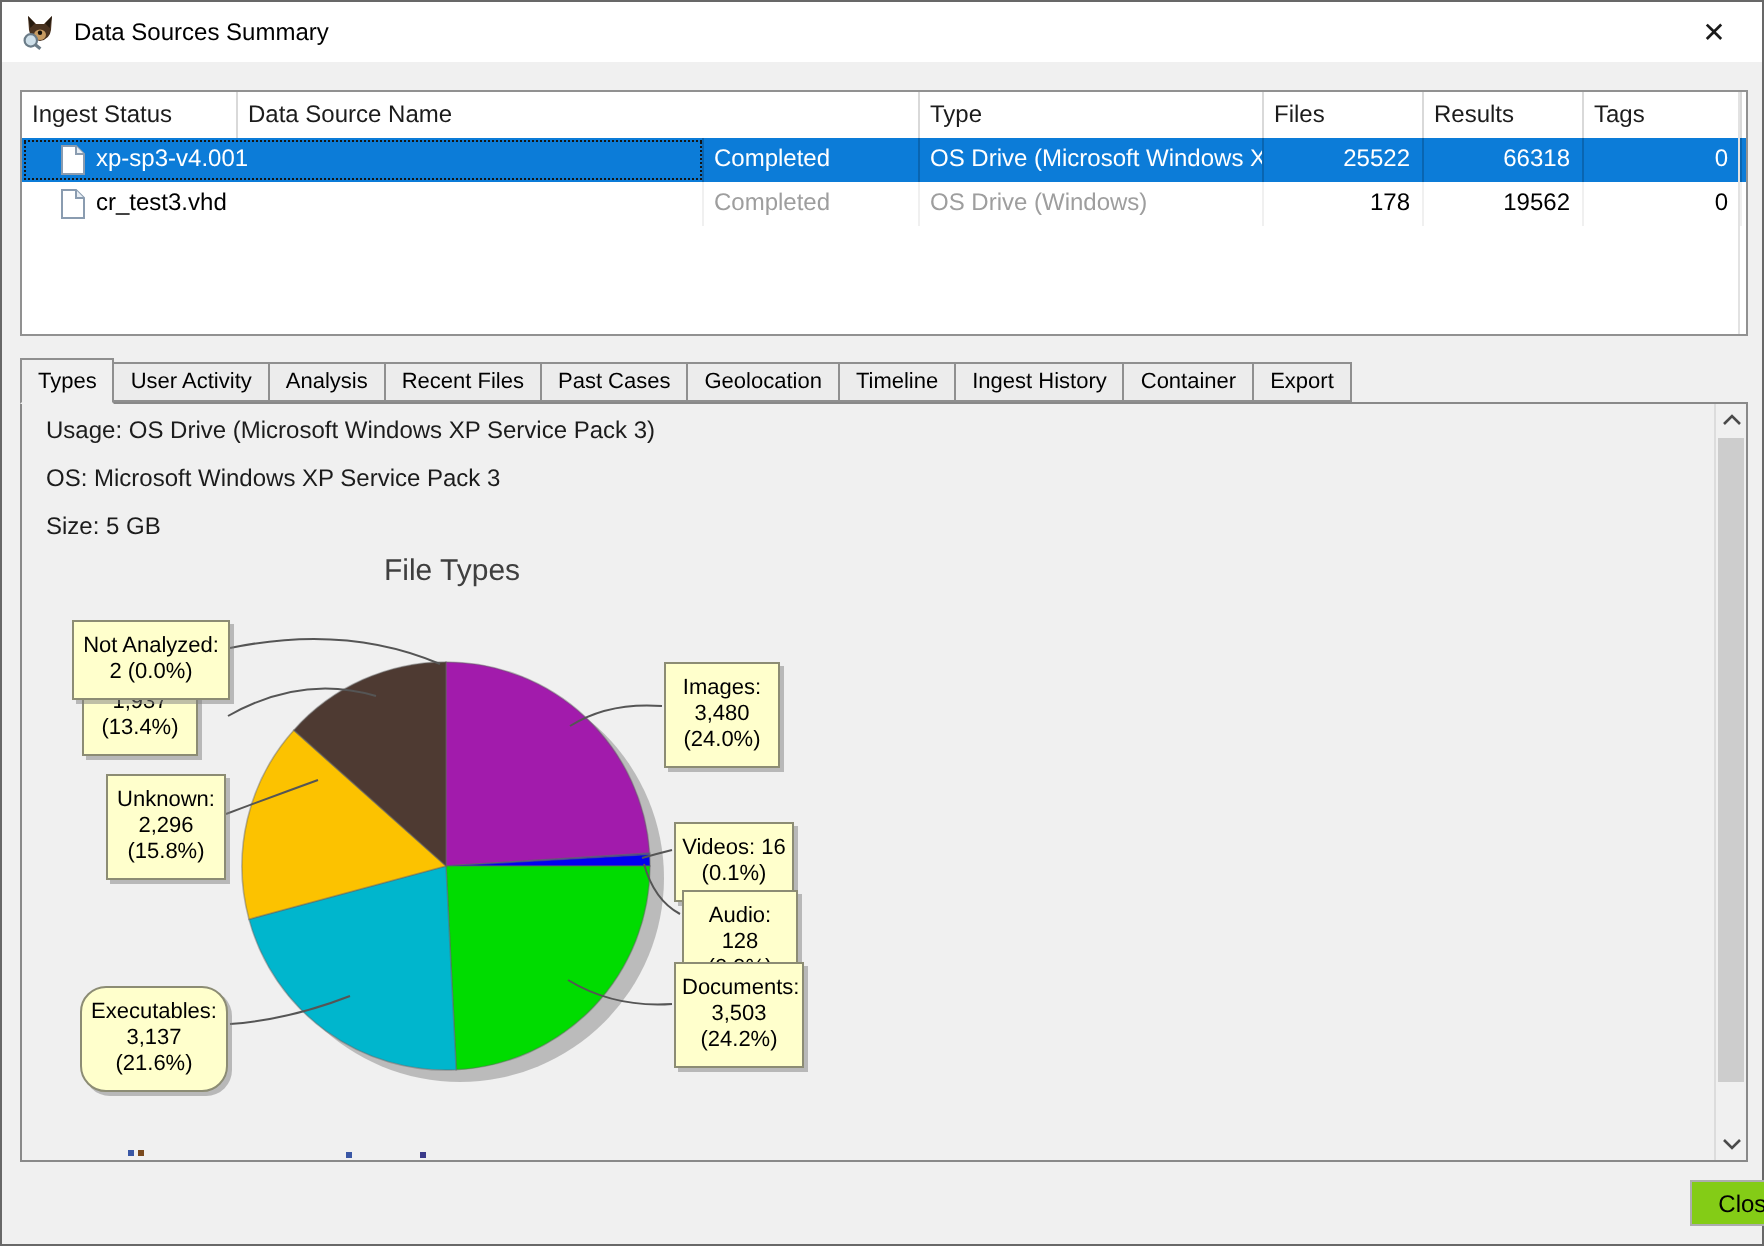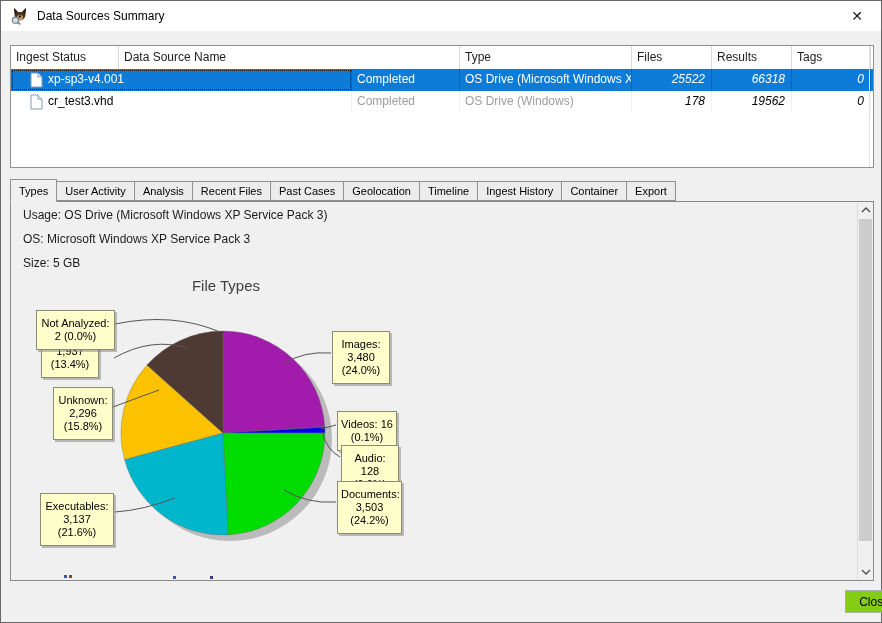--- a/index.html
+++ b/index.html
@@ -14,21 +14,21 @@
   .app-icon { margin-left: 9px; width: 20px; height: 20px; flex: 0 0 auto; }
   .title { margin-left: 7px; font-size: 12px; color: #000; white-space: nowrap; }
   .close-btn { position: absolute; right: 4px; top: 0; width: 40px; height: 30px; display: flex; align-items: center; justify-content: center; font-size: 14px; color: #1a1a1a; cursor: pointer; background: transparent; border: none; }
 
   
   .dstable { position: absolute; left: 9px; top: 44px; width: 864px; height: 123px; background: #fff; border: 1px solid #919191; }
   .thead { display: flex; height: 23px; background: #fff; }
   .hcell { font-size: 12px; color: #1c1c1c; padding: 4px 0 0 5px; border-right: 1px solid #d9d9d9; white-space: nowrap; overflow: hidden; }
   .trow { display: flex; height: 22px; }
   .tcell { font-size: 12px; height: 22px; line-height: 21px; padding-left: 5px; white-space: nowrap; overflow: hidden; border-right: 1px solid rgba(0,0,0,0.06); color: #000; }
-  .tcell.num { text-align: right; padding-right: 6px; padding-left: 0; font-style: italic; }
+  .tcell.num { text-align: right; padding-right: 6px; padding-left: 0; }
   .trow:not(.selected) .tcell.status, .trow:not(.selected) .tcell.type { color: #9e9e9e; }
   .trow.selected { background: #0c7cd8; }
   .trow.selected .tcell { color: #fff; border-right-color: rgba(0,0,0,0.18); }
   .trow.selected .tcell.name { outline: 1px dotted #151515; outline-offset: -2px; }
   .file-icon { display: inline-block; width: 13px; height: 16px; margin: 3px 5px 0 14px; vertical-align: top; }
   .vstrip { position: absolute; right: 3px; top: 0; bottom: 0; width: 0; border-left: 1px solid #e2e2e2; }
 
   
   .tabstrip { position: absolute; left: 9px; top: 178px; height: 23px; display: flex; align-items: flex-end; z-index: 3; }
   .tab { font-size: 11px; color: #000; padding: 3px 8px; border: 1px solid #8f8f8f; background: #ececec; height: 20px; margin-left: -1px; margin-bottom: 1px; white-space: nowrap; cursor: pointer; line-height: 13px; text-align: center; }
@@ -157,21 +157,21 @@
       </div>
       <div class="callout" style="left: 340px; top: 444px; width: 58px;">
         <div>Audio: 128</div>
         <div>(0.9%)</div>
       </div>
       <div class="callout" style="left: 336px; top: 480px; width: 65px;">
         <div>Documents:</div>
         <div>3,503</div>
         <div>(24.2%)</div>
       </div>
-      <div class="callout" style="left: 39px; top: 492px; width: 74px;">
+      <div class="callout" style="left: 39px; top: 492px; width: 74px; border-radius: 13px;">
         <div>Executables:</div>
         <div>3,137</div>
         <div>(21.6%)</div>
       </div>
       <div class="callout" style="left: 52px; top: 386px; width: 60px;">
         <div>Unknown:</div>
         <div>2,296</div>
         <div>(15.8%)</div>
       </div>
       <div class="callout" style="left: 40px; top: 324px; width: 58px;">

